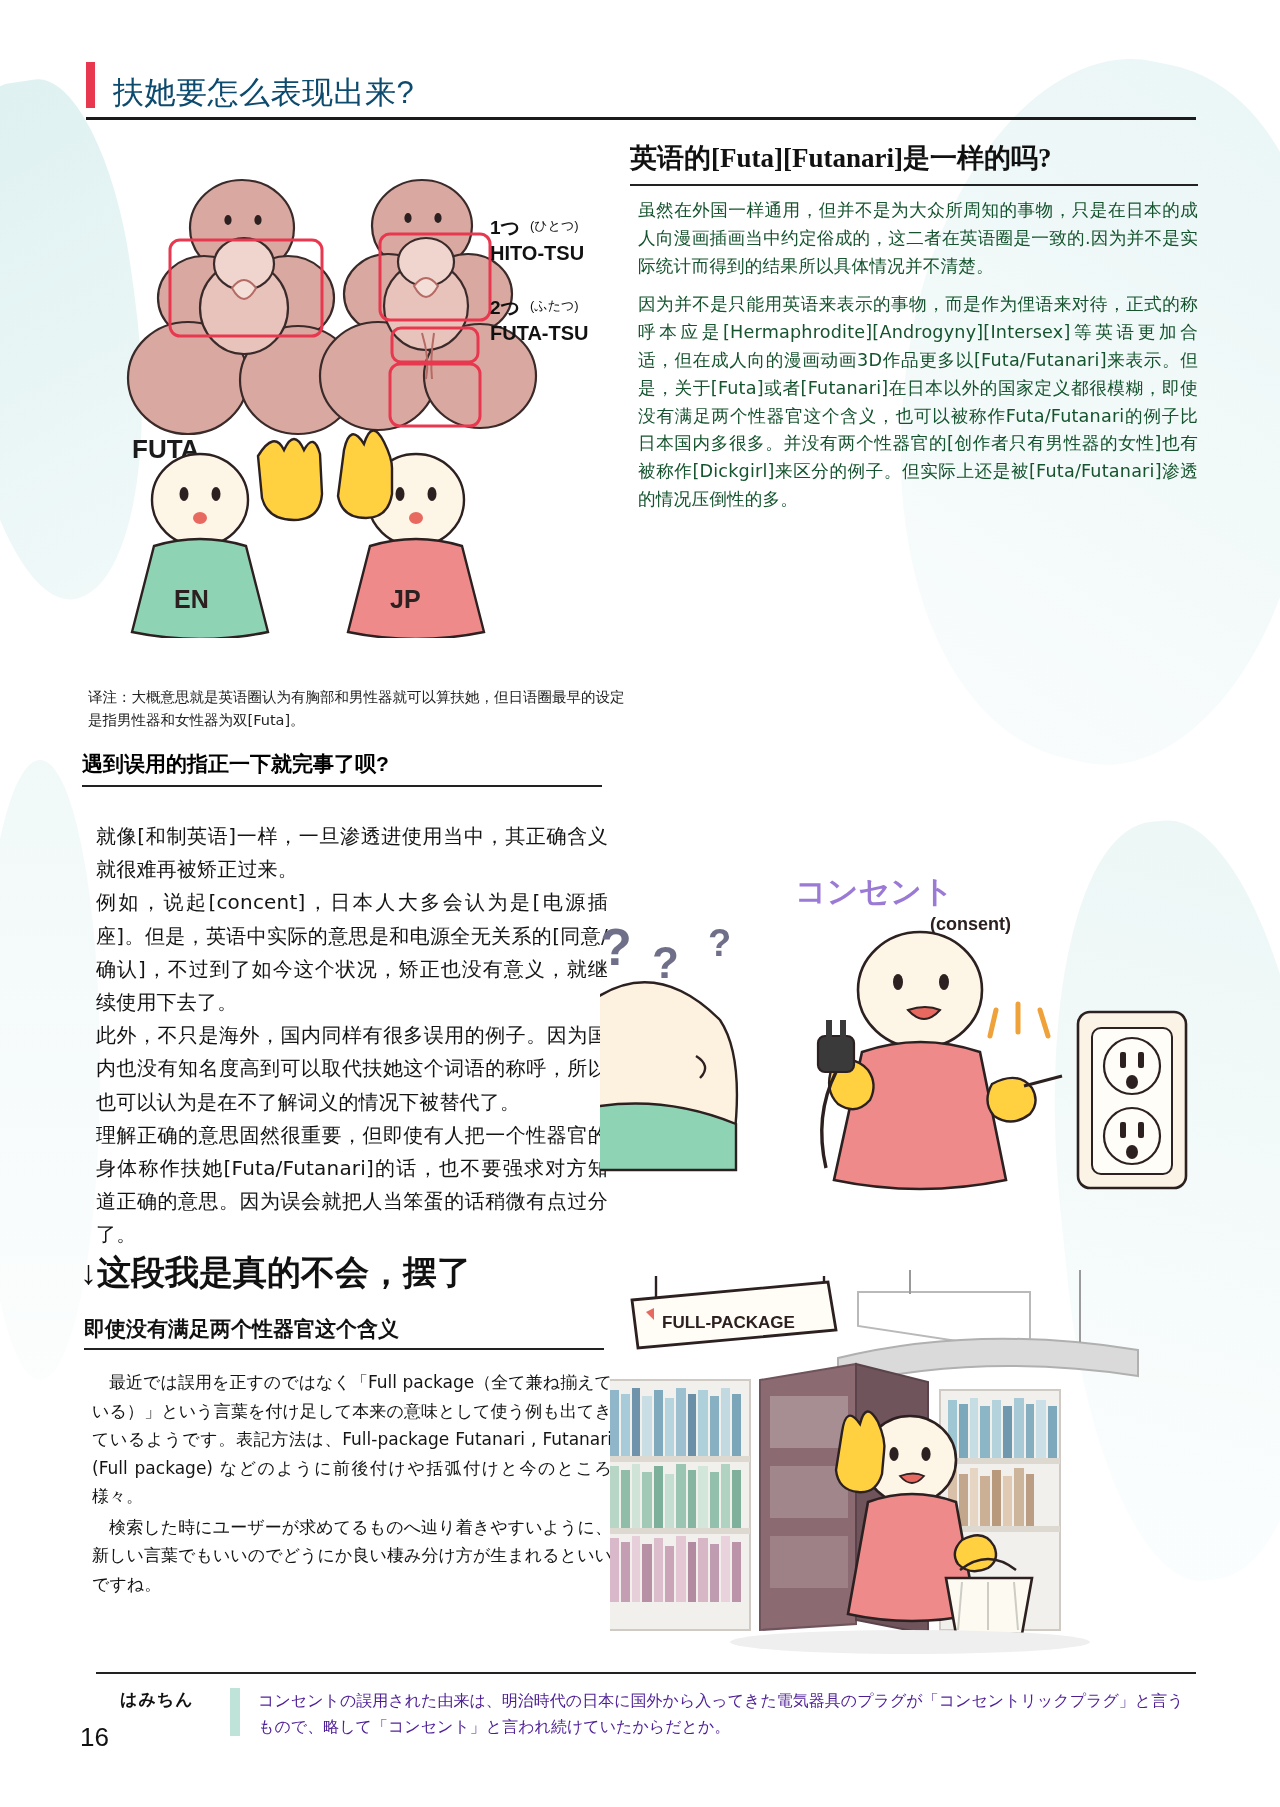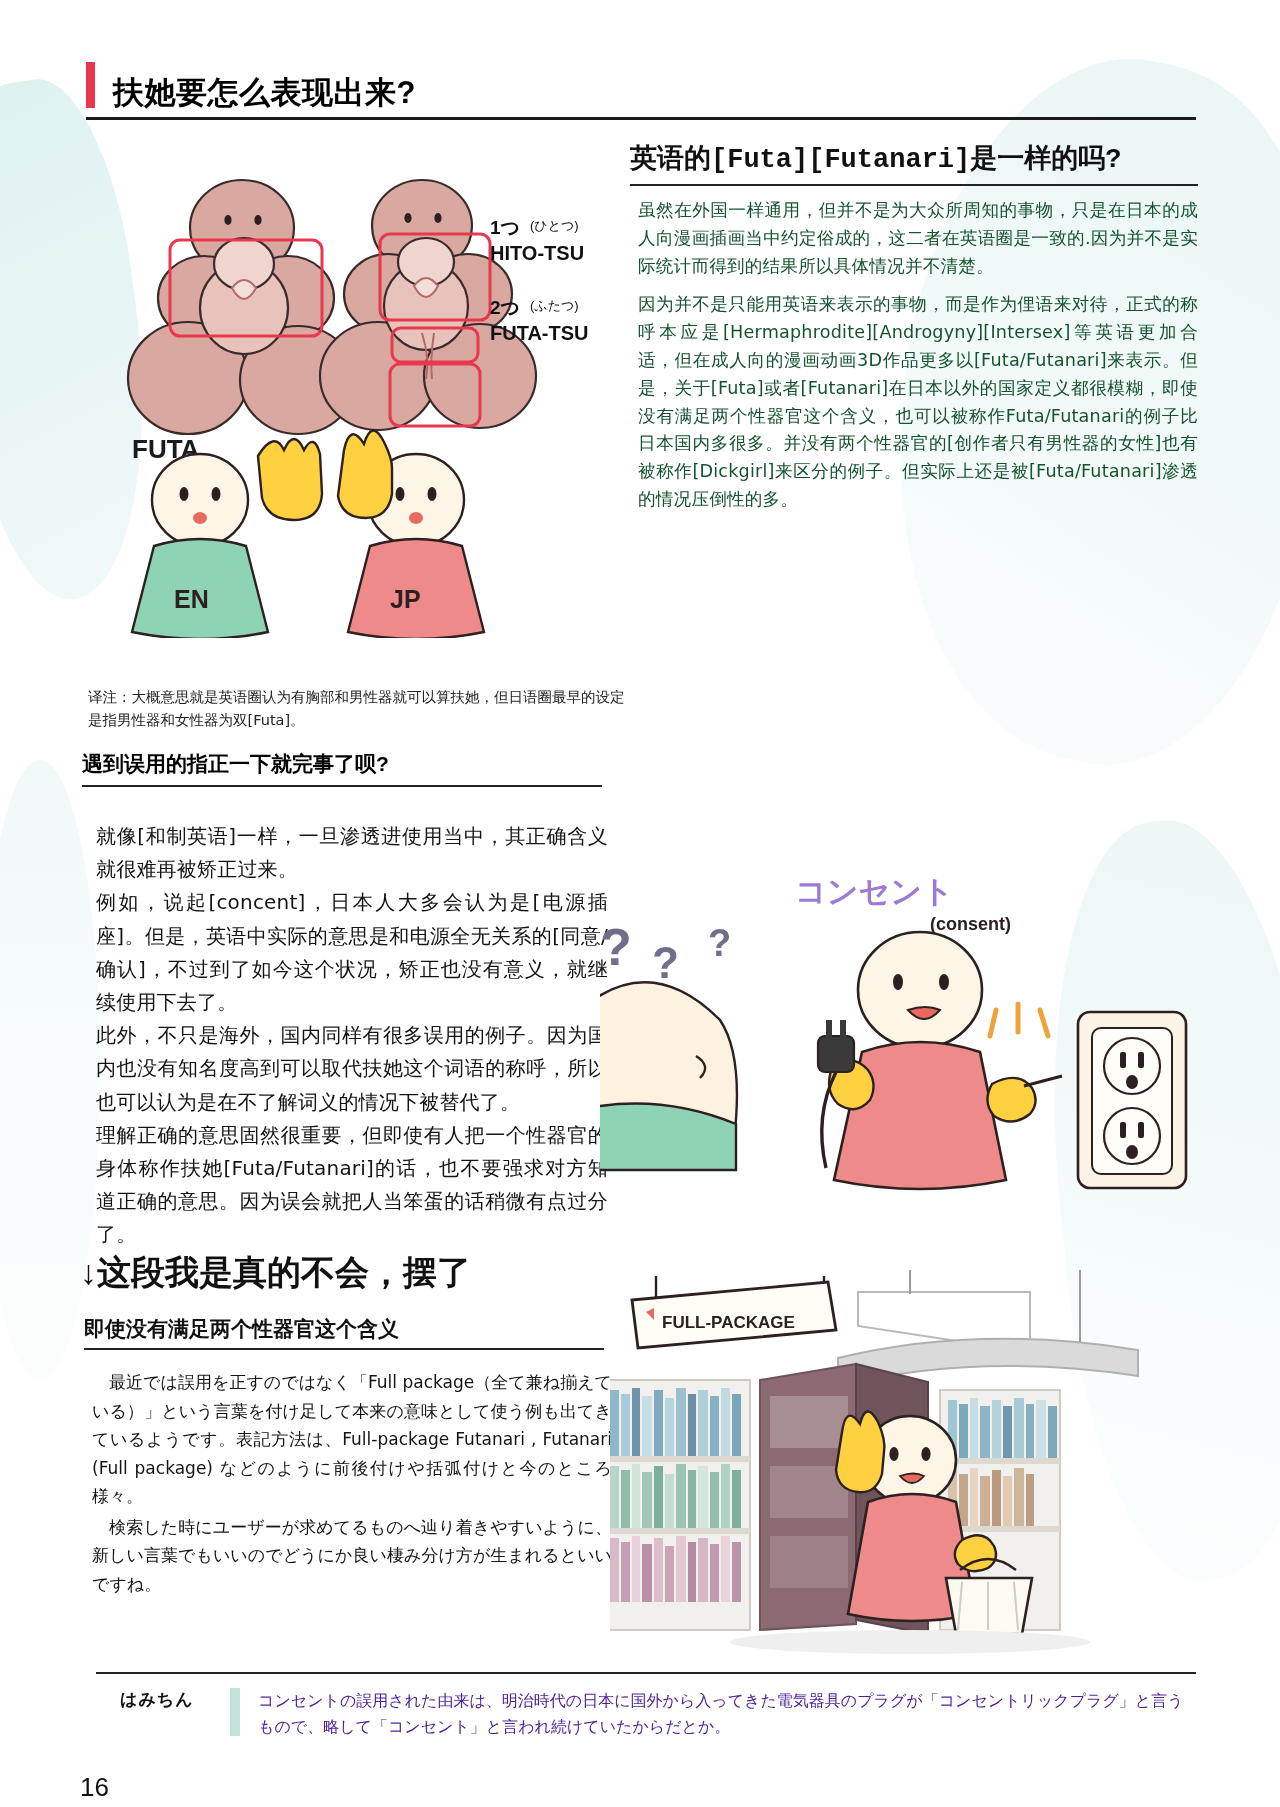--- a/index.html
+++ b/index.html
@@ -24,27 +24,27 @@
   .b4 { left:-20px; top:760px; width:120px; height:620px;
         background:linear-gradient(180deg,#eef7f7 0%,#fbfdfd 100%);
         border-radius:50%; opacity:.8; }
 
   .page { position:absolute; inset:0; z-index:1; }
 
   
   .hdr { position:absolute; left:86px; top:62px; width:1110px; }
   .hdr-row { display:flex; align-items:flex-end; gap:18px; }
   .hdr-bar { width:9px; height:46px; background:#e8384f; flex:0 0 auto; }
-  .hdr-title { font-family:"Liberation Sans", sans-serif; font-weight:bold;
-               font-size:31px; color:#000000; letter-spacing:.5px; line-height:1; }
+  .hdr-title { font-family:"Liberation Sans", sans-serif; font-weight:normal;
+               font-size:31px; color:#0c4a6e; letter-spacing:.5px; line-height:1; }
   .hdr-rule { margin-top:9px; height:3px; background:#1b1b1b; width:1110px; }
 
   
   .art1 { position:absolute; left:630px; top:140px; width:568px; }
-  .art1 h2 { margin:0; font-family:Liberation Mono, monospace;
+  .art1 h2 { margin:0; font-family:Liberation Serif, serif;
              font-weight:bold; font-size:27px; color:#111; letter-spacing:0px; }
   .art1 .rule { margin-top:8px; height:2px; background:#222; }
   .art1 p { margin:11px 0 0 8px; font-size:17.6px; line-height:1.58; color:#14532d;
             text-align:justify; letter-spacing:.2px; }
 
   
   .ill1 { position:absolute; left:92px; top:168px; width:520px; height:470px; }
   .caption1 { position:absolute; left:88px; top:686px; width:540px;
               font-size:14.5px; line-height:1.62; color:#222; }
 
@@ -67,21 +67,21 @@
   .sec3rule { position:absolute; left:84px; top:1348px; width:520px; height:2px; background:#222; }
   .sec3body { position:absolute; left:92px; top:1368px; width:520px;
               font-size:17px; line-height:1.68; color:#141414; }
   .sec3body p { margin:0; text-align:justify; }
   .sec3body p + p { margin-top:2px; }
 
   .ill3 { position:absolute; left:610px; top:1270px; width:620px; height:390px; }
 
   
   .foot-rule { position:absolute; left:96px; top:1672px; width:1100px; height:2px; background:#222; }
-  .pageno { position:absolute; left:80px; top:1772px; font-size:26px; color:#111;
+  .pageno { position:absolute; left:80px; top:1722px; font-size:26px; color:#111;
             font-family:"Liberation Sans", sans-serif; }
   .footlogo { position:absolute; left:120px; top:1688px;
               font-family:"Liberation Sans", sans-serif; font-weight:bold;
               font-size:17px; color:#111; letter-spacing:1px; }
   .foot-mark { position:absolute; left:230px; top:1688px; width:10px; height:48px;
                background:#bfe3d8; }
   .footnote { position:absolute; left:258px; top:1688px; width:940px;
               font-size:16px; line-height:1.62; color:#4c1d95; }
 </style>
 </head>

